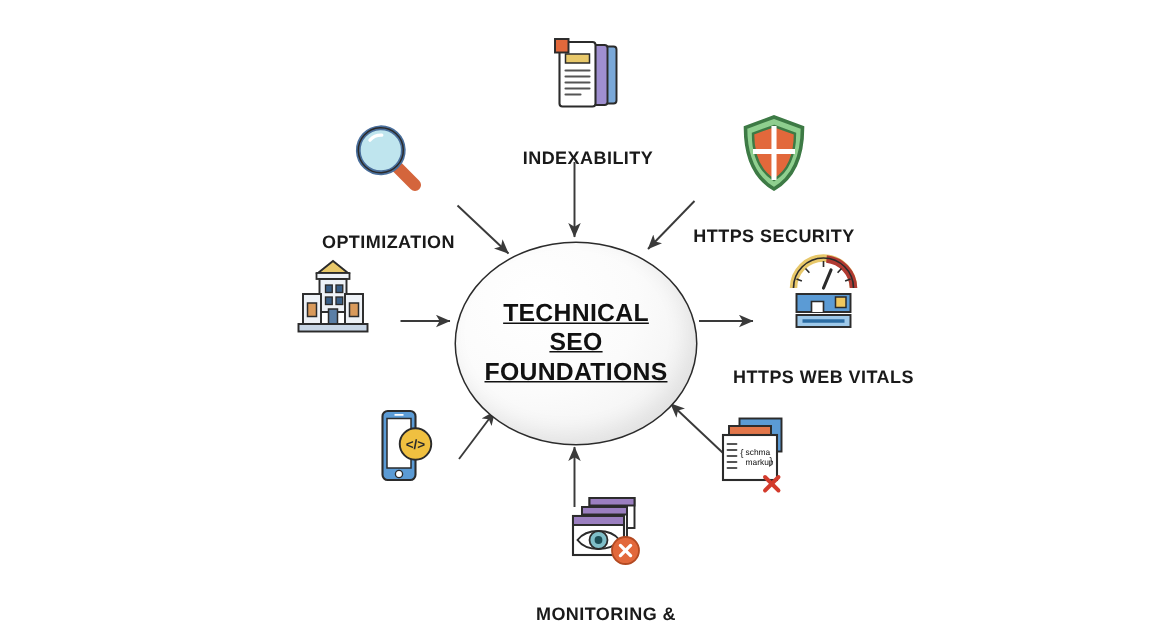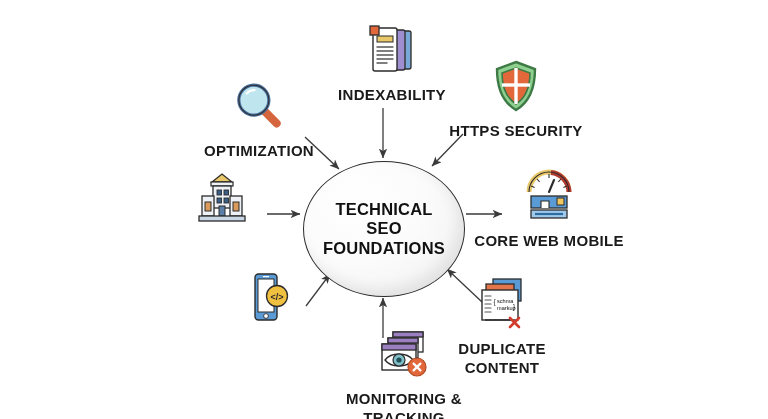--- a/index.html
+++ b/index.html
@@ -40,50 +40,51 @@
     justify-content: center;
   }
   .hub-text {
     text-align: center;
     font-weight: bold;
     font-size: 16.5px;
     line-height: 1.16;
     letter-spacing: 0.2px;
     color: #111111;
     white-space: pre-line;
+    text-decoration: underline;
   }
   .node {
     position: absolute;
     display: flex;
     flex-direction: column;
     align-items: center;
     width: 150px;
     margin-left: -75px;
   }
   .node-icon {
     width: 62px;
     height: 56px;
     display: flex;
     align-items: center;
     justify-content: center;
   }
   .node-label {
-    margin-top: 8px;
+    margin-top: 20px;
     text-align: center;
-    font-size: 15px;
+    font-size: 12px;
     font-weight: bold;
     letter-spacing: 0.3px;
     color: #1a1a1a;
     line-height: 1.25;
     white-space: pre-line;
   }
   
   #node-indexability     { left: 392px; top: 22px; }
   #node-crawlability     { left: 259px; top: 78px; }
-  #node-https            { left: 516px; top: 58px; }
+  #node-https            { left: 516px; top: 74px; }
   #node-corewebvitals    { left: 549px; top: 168px; }
   #node-duplicate        { left: 502px; top: 276px; }
   #node-monitoring       { left: 404px; top: 330px; }
   #node-mobile           { left: 270px; top: 272px; }
   #node-sitearch         { left: 222px; top: 170px; }
   #node-mobile .node-icon, #node-monitoring .node-icon { height: 52px; }
 </style>
 </head>
 <body>
 
@@ -175,21 +176,21 @@
           <line x1="49" y1="18" x2="45.4" y2="19.4"></line>
         </g>
         <path d="M31,24 L36,12" stroke="#2b2b2b" stroke-width="2.1" stroke-linecap="round"></path>
         <rect x="13" y="28" width="36" height="12" fill="#5b9bd5" stroke="#2b2b2b" stroke-width="1.3"></rect>
         <path d="M23,40 L23,33 L31,33 L31,40" fill="#ffffff" stroke="#2b2b2b" stroke-width="1.1"></path>
         <rect x="39" y="30" width="7" height="7" fill="#f0c75e" stroke="#2b2b2b" stroke-width="1"></rect>
         <rect x="13" y="42" width="36" height="8" fill="#9ec9ea" stroke="#2b2b2b" stroke-width="1.3"></rect>
         <line x1="17" y1="46" x2="45" y2="46" stroke="#2b6ca3" stroke-width="2.2"></line>
       </svg>
     </div>
-    <div class="node-label">CORE WEB MOBILE</div>
+    <div class="node-label">HTTPS WEB VITALS</div>
   </div>
 
   <div class="node" id="node-duplicate">
     <div class="node-icon">
       <svg viewBox="0 0 62 56" width="62" height="56">
         <rect x="22" y="3" width="28" height="22" fill="#5b9bd5" stroke="#2b2b2b" stroke-width="1.3"></rect>
         <rect x="15" y="8" width="28" height="7" fill="#e2764a" stroke="#2b2b2b" stroke-width="1.3"></rect>
         <rect x="11" y="14" width="36" height="30" fill="#ffffff" stroke="#2b2b2b" stroke-width="1.4"></rect>
         <g stroke="#555" stroke-width="1.2" stroke-linecap="round">
           <line x1="14" y1="20" x2="20" y2="20"></line>
@@ -202,21 +203,20 @@
         <text x="26" y="27" font-family="Liberation Sans, sans-serif" font-size="5.6" fill="#111">schma</text>
         <text x="26" y="34" font-family="Liberation Sans, sans-serif" font-size="5.6" fill="#111">markup</text>
         <text x="42" y="33" font-family="Liberation Sans, sans-serif" font-size="6.4" fill="#111">}</text>
         <line x1="14" y1="44" x2="40" y2="44" stroke="#2b2b2b" stroke-width="1.4"></line>
         <g stroke="#d33b2c" stroke-width="2.6" stroke-linecap="round">
           <line x1="39" y1="42" x2="48" y2="51"></line>
           <line x1="48" y1="42" x2="39" y2="51"></line>
         </g>
       </svg>
     </div>
-    <div class="node-label">DUPLICATE CONTENT</div>
   </div>
 
   <div class="node" id="node-monitoring">
     <div class="node-icon">
       <svg viewBox="0 0 62 52" width="62" height="52">
         <rect x="20" y="2" width="30" height="20" fill="#ffffff" stroke="#2b2b2b" stroke-width="1.3"></rect>
         <rect x="20" y="2" width="30" height="5" fill="#9b7fc0" stroke="#2b2b2b" stroke-width="1.3"></rect>
         <rect x="15" y="8" width="30" height="20" fill="#ffffff" stroke="#2b2b2b" stroke-width="1.3"></rect>
         <rect x="15" y="8" width="30" height="5" fill="#9b7fc0" stroke="#2b2b2b" stroke-width="1.3"></rect>
         <rect x="9" y="14" width="34" height="26" fill="#ffffff" stroke="#2b2b2b" stroke-width="1.4"></rect>

